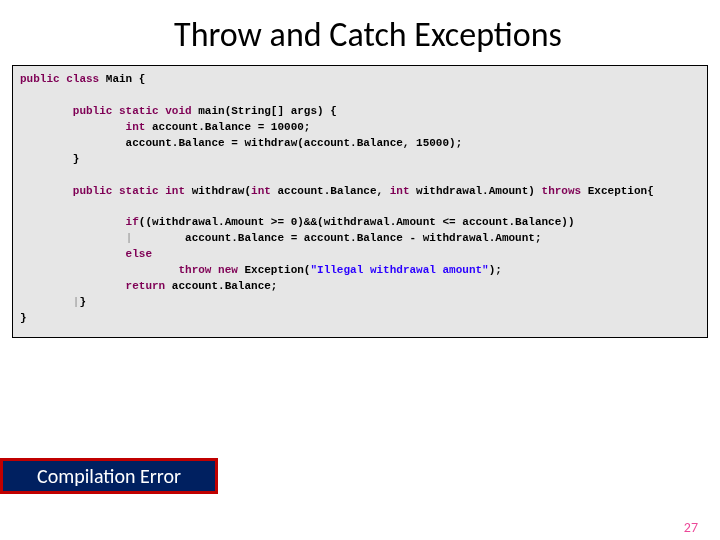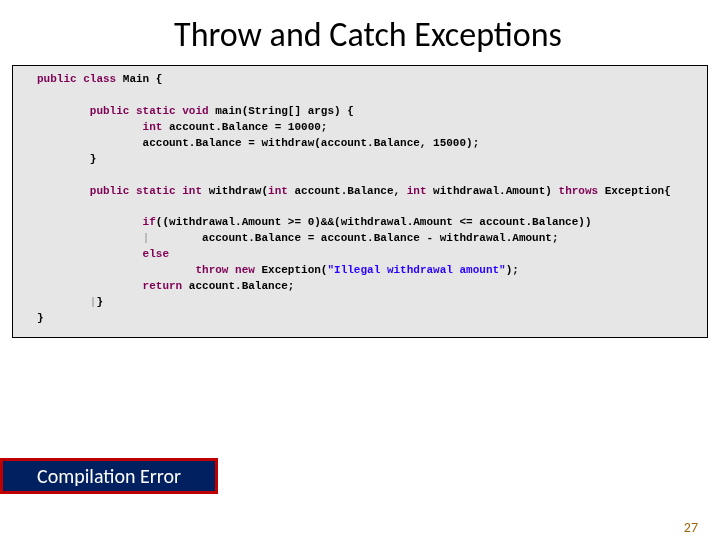--- a/index.html
+++ b/index.html
@@ -25,21 +25,21 @@
     color: #000;
   }
   .codebox {
     margin: 0 12px;
     border: 1px solid #000;
     background: #e6e6e6;
     font-family: "Courier New", Courier, monospace;
     font-size: 11px;
     font-weight: bold;
     line-height: 1.45;
-    padding: 6px 8px 10px 24px;
+    padding: 6px 8px 10px 7px;
     color: #000;
     white-space: pre;
   }
   .kw-mod { color: #7f0055; }   
   .kw-type { color: #7f0055; }  
   .kw-ctrl { color: #7f0055; }
   .str { color: #2a00ff; }
   .caret { color: #aaa; }
   .badge-wrap {
     position: absolute;
@@ -52,21 +52,21 @@
     background: #002060;
     color: #fff;
     font-size: 20px;
     padding: 3px 34px;
     font-family: "Calibri", "Segoe UI", Arial, sans-serif;
   }
   .pagenum {
     position: absolute;
     right: 22px;
     bottom: 18px;
-    color: #a16207;
+    color: #ec4899;
     font-size: 14px;
     font-family: "Calibri", "Segoe UI", Arial, sans-serif;
   }
 </style>
 </head>
 <body>
 
 <div class="slide">
 
   <div class="title">Throw and Catch Exceptions</div>

